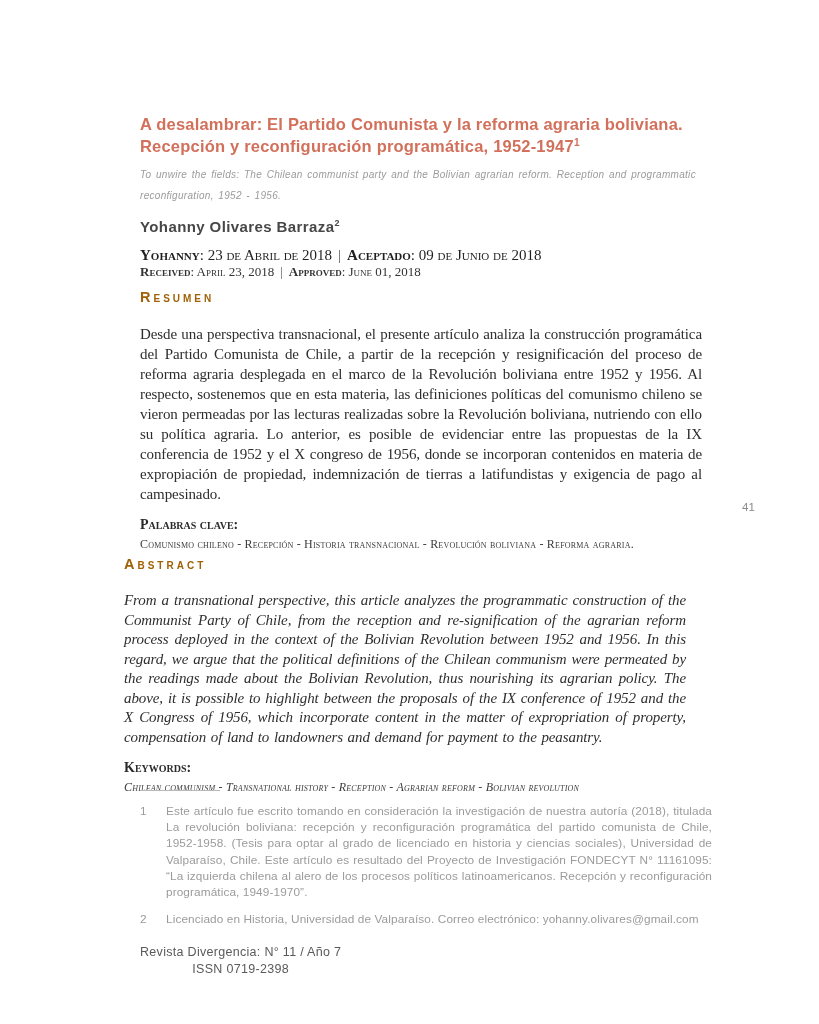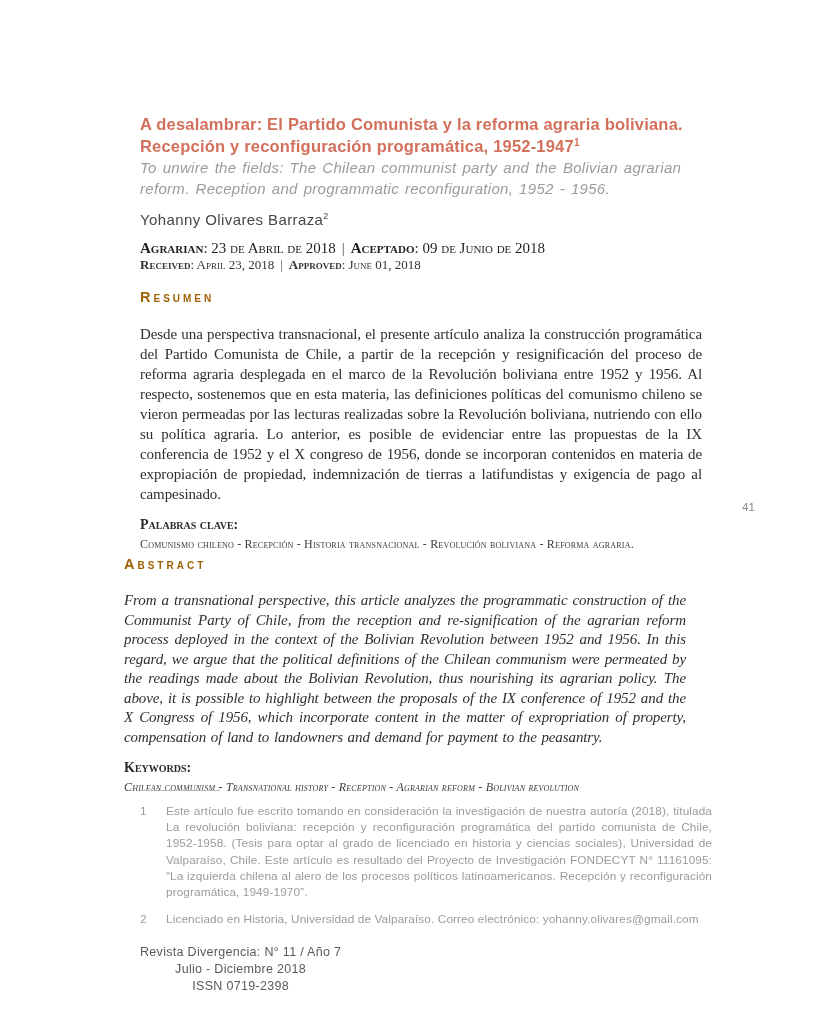--- a/index.html
+++ b/index.html
@@ -18,26 +18,26 @@
 
   
   .header-block{position:absolute;left:140px;top:113px;width:660px;}
   .title{
     color:var(--accent-color);font-weight:bold;font-size:16.5px;line-height:22px;
     letter-spacing:0.2px;
   }
   .title .line{white-space:nowrap;}
   .title sup{font-size:10px;line-height:0;}
   .subtitle{
-    width:575px;
-    font-style:italic;color:var(--muted);font-size:15px;line-height:21px;
+    margin-top:7px;width:575px;
+    font-style:italic;color:var(--muted);font-size:10px;line-height:21px;
     letter-spacing:0.3px;word-spacing:1.5px;
   }
   .author{
-    margin-top:12px;font-weight:normal;color:#474747;font-size:15px;letter-spacing:0.4px;
+    margin-top:12px;font-weight:bold;color:#474747;font-size:15px;letter-spacing:0.4px;
   }
   .author sup{font-size:9px;}
   .dates{
     margin-top:12px;font-family:"Liberation Serif", serif;font-variant:small-caps;
     color:#1f1f1f;white-space:nowrap;
   }
   .dates-line1{font-size:15px;line-height:17px;}
   .dates-line2{font-size:13px;line-height:16px;color:#333;}
   .dates .lbl{font-weight:bold;}
   .dates .sep{padding:0 6px;color:#555;}
@@ -92,21 +92,21 @@
   <div class="header-block">
     <div class="title">
       <div class="line">A desalambrar: El Partido Comunista y la reforma agraria boliviana.</div>
       <div class="line"><span>Recepción y reconfiguración programática, 1952-1947</span><sup>1</sup></div>
     </div>
     <div class="subtitle">To unwire the fields: The Chilean communist party and the Bolivian agrarian reform. Reception and programmatic reconfiguration, 1952 - 1956.</div>
     <div class="author"><span>Yohanny Olivares Barraza</span><sup>2</sup></div>
 
     <div class="dates">
       <div class="dates-line1">
-        <span class="lbl">Agrarian</span><span>: 23 de Abril de 2018</span><span class="sep">|</span><span class="lbl">Aceptado</span><span>: 09 de Junio de 2018</span>
+        <span class="lbl">Yohanny</span><span>: 23 de Abril de 2018</span><span class="sep">|</span><span class="lbl">Aceptado</span><span>: 09 de Junio de 2018</span>
       </div>
       <div class="dates-line2">
         <span class="lbl">Received</span><span>: April 23, 2018</span><span class="sep">|</span><span class="lbl">Approved</span><span>: June 01, 2018</span>
       </div>
     </div>
   </div>
 
   <div class="resumen-block">
     <div class="section-heading">Resumen</div>
     <div class="body-serif">Desde una perspectiva transnacional, el presente artículo analiza la construcción programática del Partido Comunista de Chile, a partir de la recepción y resignificación del proceso de reforma agraria desplegada en el marco de la Revolución boliviana entre 1952 y 1956. Al respecto, sostenemos que en esta materia, las definiciones políticas del comunismo chileno se vieron permeadas por las lecturas realizadas sobre la Revolución boliviana, nutriendo con ello su política agraria. Lo anterior, es posible de evidenciar entre las propuestas de la IX conferencia de 1952 y el X congreso de 1956, donde se incorporan contenidos en materia de expropiación de propiedad, indemnización de tierras a latifundistas y exigencia de pago al campesinado.</div>
@@ -128,19 +128,18 @@
       <div class="fn-text">Este artículo fue escrito tomando en consideración la investigación de nuestra autoría (2018), titulada La revolución boliviana: recepción y reconfiguración programática del partido comunista de Chile, 1952-1958. (Tesis para optar al grado de licenciado en historia y ciencias sociales), Universidad de Valparaíso, Chile. Este artículo es resultado del Proyecto de Investigación FONDECYT N° 11161095: “La izquierda chilena al alero de los procesos políticos latinoamericanos. Recepción y reconfiguración programática, 1949-1970”.</div>
     </div>
     <div class="footnote">
       <div class="fn-num">2</div>
       <div class="fn-text">Licenciado en Historia, Universidad de Valparaíso. Correo electrónico: yohanny.olivares@gmail.com</div>
     </div>
   </div>
 
   <div class="footer">
     <div>Revista Divergencia: N° 11 / Año 7</div>
-    <div>Julio - Diciembre 2018</div>
     <div>ISSN 0719-2398</div>
   </div>
 
   <div class="page-number">41</div>
 
 </div>
 
 </body></html>

